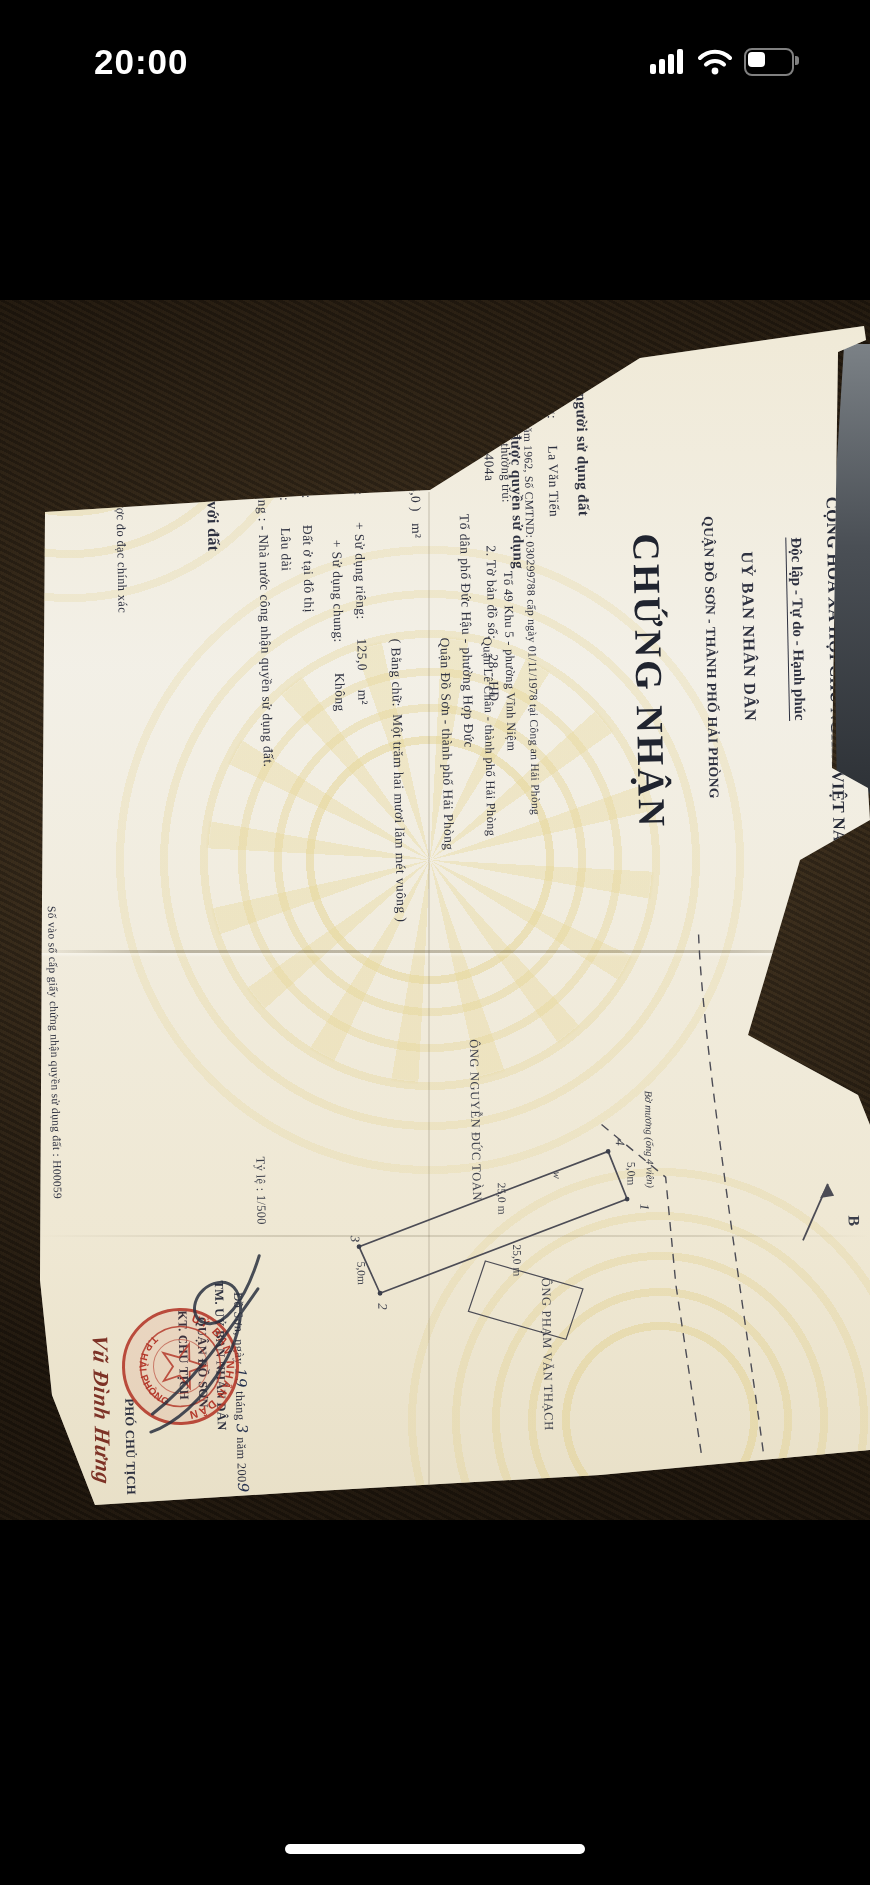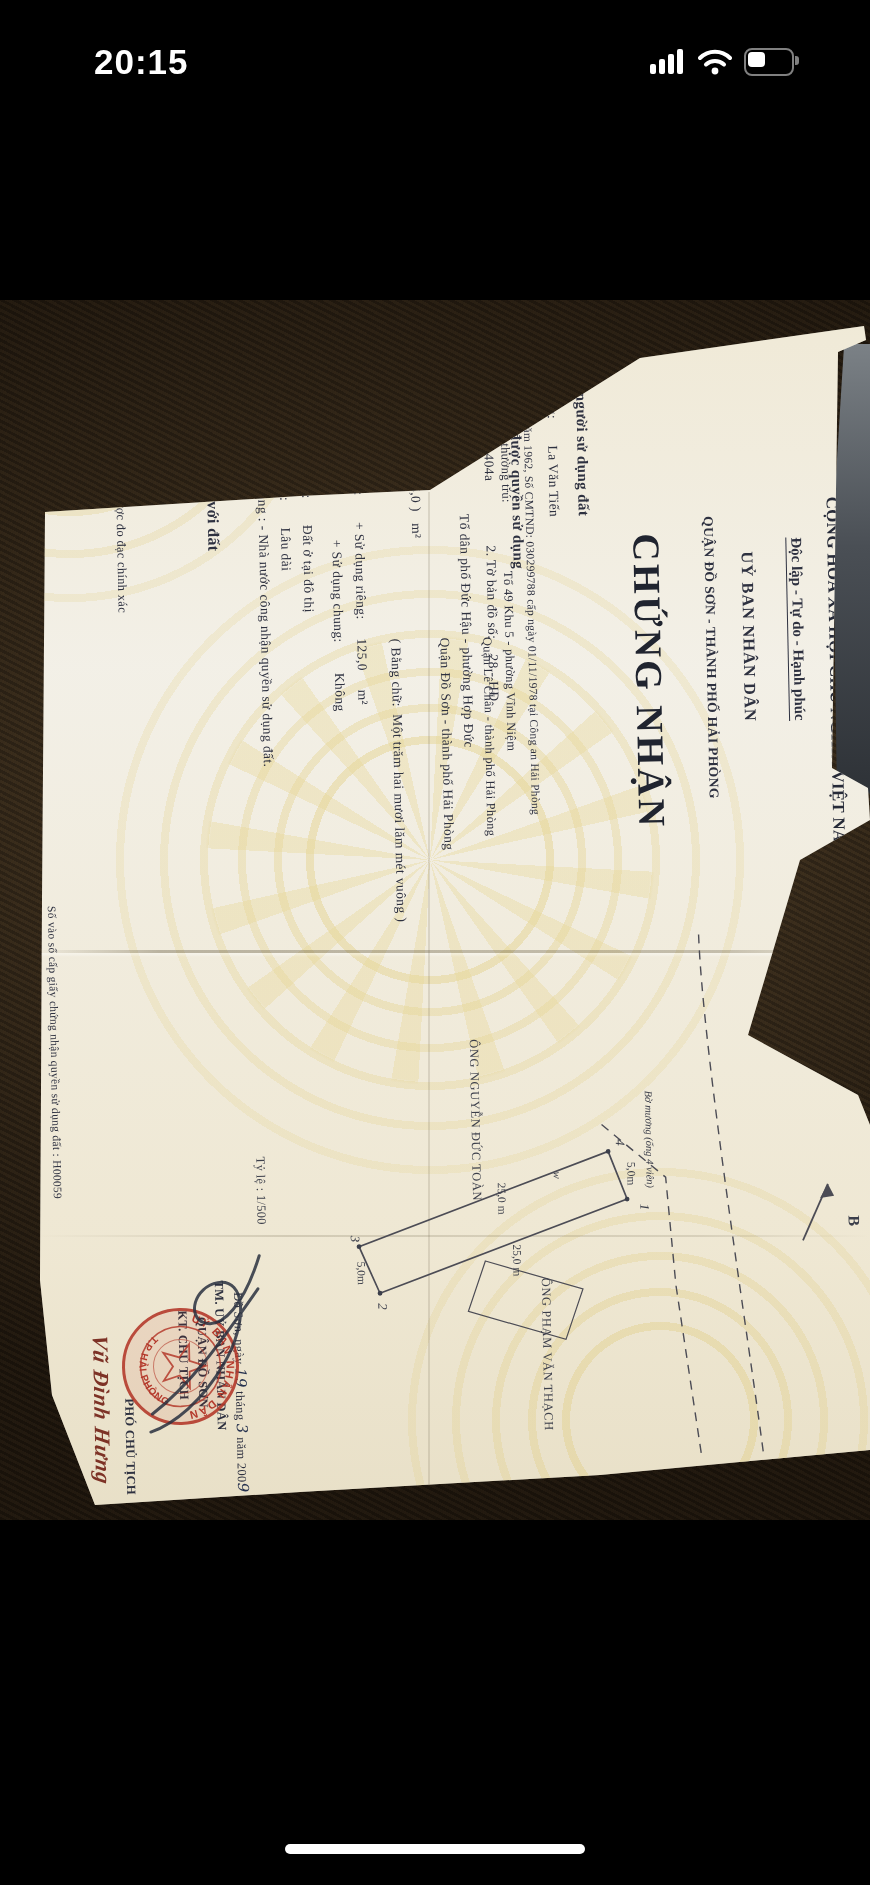--- a/index.html
+++ b/index.html
@@ -58,21 +58,21 @@
     transform:rotate(90deg) skewX(-10deg);}
   .diagram-label{color:#3c3f4b;}
   .home-indicator{position:absolute;left:285px;top:1844px;width:300px;height:10px;border-radius:6px;background:#fff;}
 </style>
 </head>
 <body>
 
 <div class="screen">
 
   <div class="statusbar">
-    <span class="sb-time">20:15</span>
+    <span class="sb-time">20:00</span>
     <div class="sb-icons">
       <svg width="36" height="26" viewBox="0 0 36 26">
         <rect x="0" y="15" width="6" height="10" rx="2" fill="#fff"></rect>
         <rect x="9" y="10" width="6" height="15" rx="2" fill="#fff"></rect>
         <rect x="18" y="5" width="6" height="20" rx="2" fill="#fff"></rect>
         <rect x="27" y="0" width="6" height="25" rx="2" fill="#fff"></rect>
       </svg>
       <svg width="34" height="26" viewBox="0 0 34 26">
         <path d="M2 9 A21 21 0 0 1 32 9" stroke="#fff" stroke-width="4" fill="none" stroke-linecap="round"></path>
         <path d="M8 15.5 A13 13 0 0 1 26 15.5" stroke="#fff" stroke-width="4" fill="none" stroke-linecap="round"></path>

